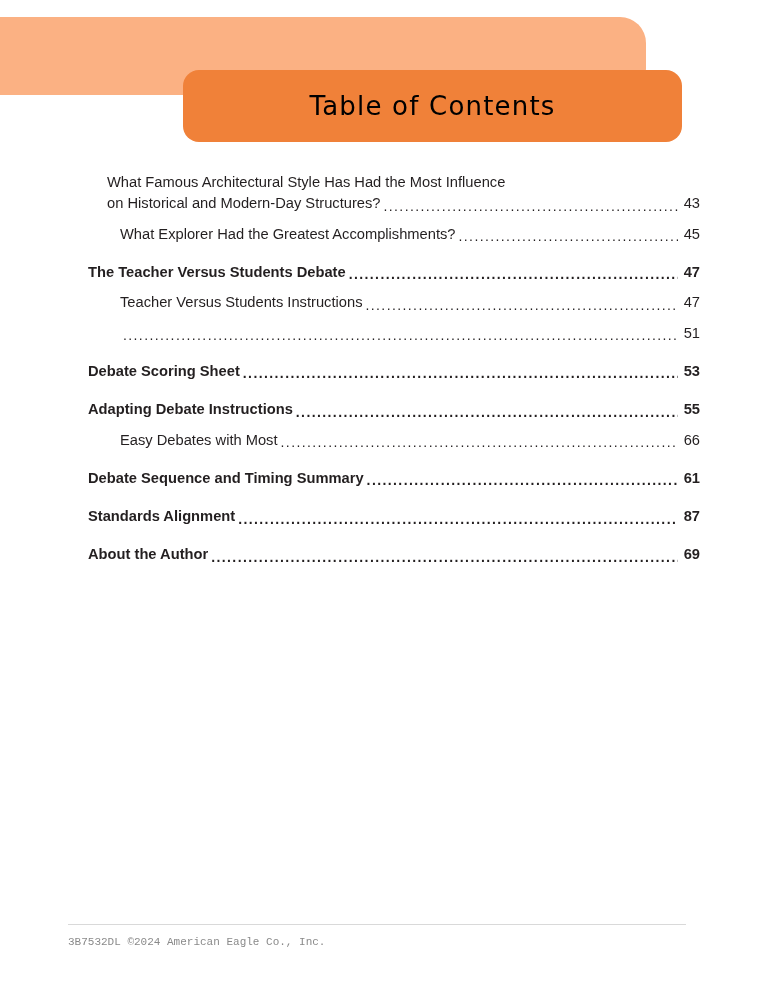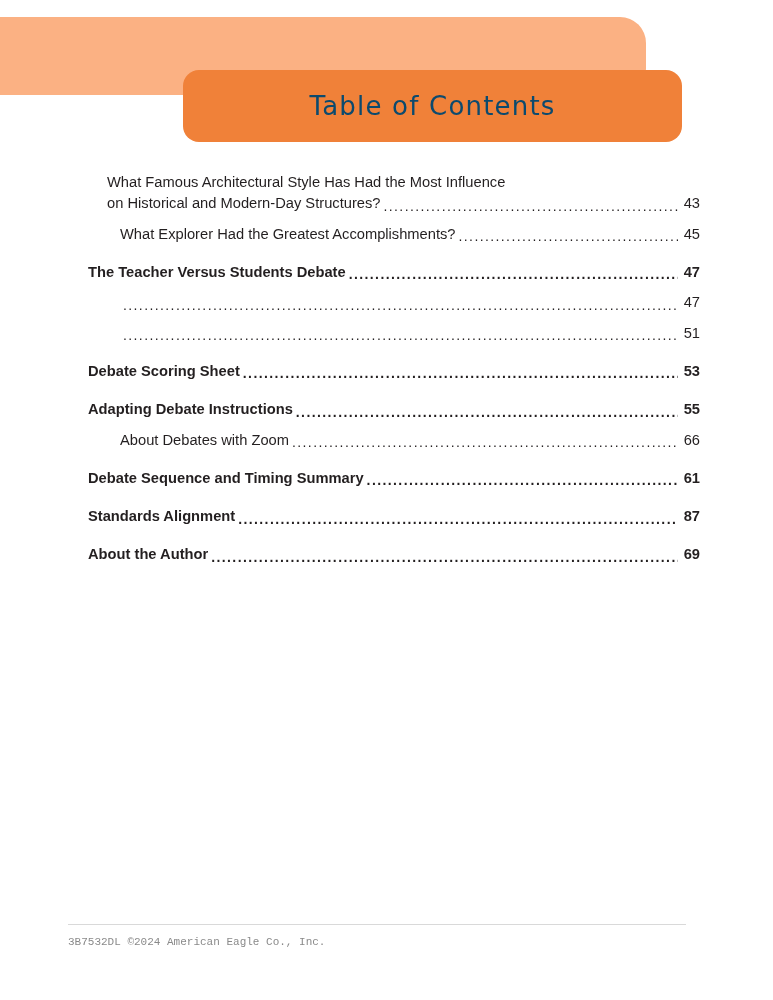--- a/index.html
+++ b/index.html
@@ -41,21 +41,21 @@
     width: 499px;
     height: 72px;
     background: #f08139;
     border-radius: 16px;
     display: flex;
     align-items: center;
     justify-content: center;
   }
 
   .header-title {
-    color: #0c4a6e;
+    color: #000000;
     font-size: 26px;
     letter-spacing: 1.2px;
     font-family: "DejaVu Sans", sans-serif;
     font-weight: normal;
   }
 
   
   .toc {
     position: absolute;
     left: 88px;
@@ -159,39 +159,40 @@
         <span class="title">What Explorer Had the Greatest Accomplishments?</span>
         <span class="leader">.......................................................................................................................</span>
         <span class="page-no">45</span>
       </div>
       <div class="toc-entry level-0 indent-0 gap-md">
         <span class="title">The Teacher Versus Students Debate</span>
         <span class="leader">.......................................................................................................................</span>
         <span class="page-no">47</span>
       </div>
       <div class="toc-entry level-1 indent-1 gap-sm">
+        <span class="title">Teacher Versus Students Instructions</span>
         <span class="leader">.......................................................................................................................</span>
         <span class="page-no">47</span>
       </div>
       <div class="toc-entry level-1 indent-1 gap-sm">
         <span class="leader">.......................................................................................................................</span>
         <span class="page-no">51</span>
       </div>
       <div class="toc-entry level-0 indent-0 gap-md">
         <span class="title">Debate Scoring Sheet</span>
         <span class="leader">.......................................................................................................................</span>
         <span class="page-no">53</span>
       </div>
       <div class="toc-entry level-0 indent-0 gap-md">
         <span class="title">Adapting Debate Instructions</span>
         <span class="leader">.......................................................................................................................</span>
         <span class="page-no">55</span>
       </div>
       <div class="toc-entry level-1 indent-1 gap-sm">
-        <span class="title">About Debates with Zoom</span>
+        <span class="title">Easy Debates with Most</span>
         <span class="leader">.......................................................................................................................</span>
         <span class="page-no">66</span>
       </div>
       <div class="toc-entry level-0 indent-0 gap-md">
         <span class="title">Debate Sequence and Timing Summary</span>
         <span class="leader">.......................................................................................................................</span>
         <span class="page-no">61</span>
       </div>
       <div class="toc-entry level-0 indent-0 gap-md">
         <span class="title">Standards Alignment</span>

